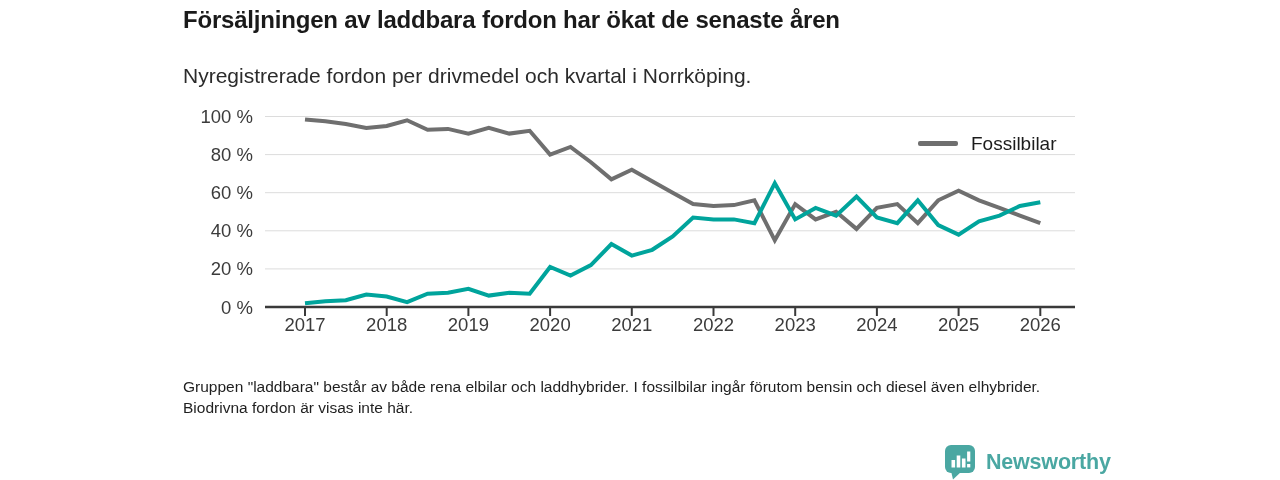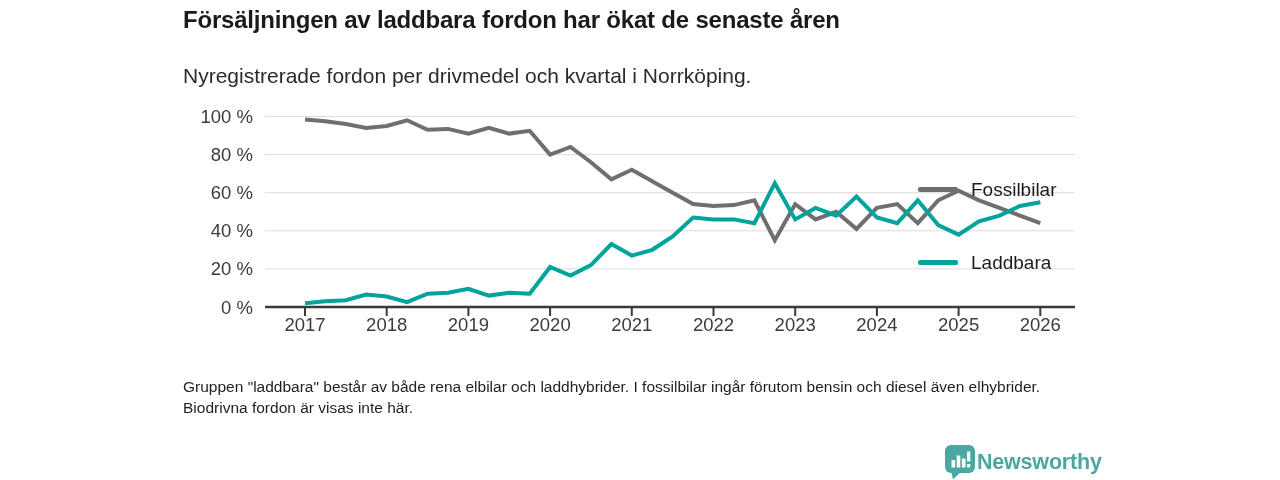--- a/index.html
+++ b/index.html
@@ -19,35 +19,35 @@
     position:absolute;left:183px;top:64px;
     font-size:21px;font-weight:400;color:#2b2b2b;
   }
   .chart-wrap{
     position:absolute;left:165px;top:95px;width:920px;height:250px;
   }
   .legend{
     position:absolute;left:918px;top:130px;
   }
   .legend-row{
-    display:flex;align-items:center;height:27px;margin-top:46px;
+    display:flex;align-items:center;height:27px;
   }
   .legend-swatch{
     width:40px;height:5px;border-radius:2px;margin-right:13px;
   }
   .legend-label{
     font-size:19px;color:#1c1c1c;
   }
   .footnote{
     position:absolute;left:183px;top:376px;width:872px;
     font-size:15.5px;line-height:21px;color:#1f1f1f;
   }
   .brand{
     position:absolute;left:944px;top:444px;height:36px;
-    display:flex;align-items:center;
+    display:flex;align-items:center;gap:9px;
   }
   .brand-text{
     font-size:21.5px;font-weight:600;color:#4aa7a2;letter-spacing:-0.2px;
   }
 </style>
 </head>
 <body>
 
 <div class="page">
 
@@ -92,24 +92,20 @@
         <polyline points="140.0,24.4 160.4,26.3 180.8,29.1 201.3,32.9 221.7,31.0 242.1,25.3 262.6,34.8 283.0,33.9 303.4,38.6 323.8,32.9 344.3,38.6 364.7,35.8 385.1,59.6 405.5,52.0 425.9,67.2 446.4,84.4 466.8,74.8 487.2,86.3 507.7,97.7 528.1,109.1 548.5,111.0 568.9,110.1 589.4,105.3 609.8,145.3 630.2,109.1 650.6,124.4 671.1,116.8 691.5,133.9 711.9,112.9 732.3,109.1 752.8,128.2 773.2,105.3 793.6,95.8 814.0,105.3 834.5,112.9 854.9,120.6 875.3,128.2" fill="none" stroke="#6f6f6f" stroke-width="4" stroke-linejoin="miter" stroke-linecap="butt"></polyline>
         <polyline points="140.0,208.2 160.4,206.3 180.8,205.3 201.3,199.6 221.7,201.5 242.1,207.2 262.6,198.7 283.0,197.7 303.4,193.9 323.8,200.6 344.3,197.7 364.7,198.7 385.1,172.0 405.5,180.6 425.9,170.1 446.4,149.1 466.8,160.6 487.2,154.8 507.7,141.5 528.1,122.5 548.5,124.4 568.9,124.4 589.4,128.2 609.8,88.2 630.2,124.4 650.6,112.9 671.1,120.6 691.5,101.5 711.9,122.5 732.3,128.2 752.8,105.3 773.2,130.1 793.6,139.6 814.0,126.3 834.5,120.6 854.9,111.0 875.3,107.2" fill="none" stroke="#00a49c" stroke-width="4" stroke-linejoin="miter" stroke-linecap="butt"></polyline>
       </svg>
   </div>
 
   <div class="legend">
     <div class="legend-row">
       <div class="legend-swatch" id="swatch-0" style="background: rgb(111, 111, 111);"></div>
       <div class="legend-label">Fossilbilar</div>
     </div>
-    <div class="legend-row">
-      <div class="legend-swatch" id="swatch-1" style="background: rgb(0, 164, 156);"></div>
-      <div class="legend-label">Laddbara</div>
-    </div>
   </div>
 
   <div class="footnote">Gruppen "laddbara" består av både rena elbilar och laddhybrider. I fossilbilar ingår förutom bensin och diesel även elhybrider. Biodrivna fordon är visas inte här.</div>
 
   <div class="brand">
     <svg width="33" height="36" viewBox="0 0 33 36" xmlns="http://www.w3.org/2000/svg">
       <rect x="1" y="1" width="30" height="28" rx="6" fill="#4aa7a2"></rect>
       <path d="M7 27 L18 27 L9 35.5 Z" fill="#4aa7a2"></path>
       <rect x="7.5" y="16" width="3.6" height="7.5" fill="#ffffff"></rect>
       <rect x="12.7" y="11.5" width="3.6" height="12" fill="#ffffff"></rect>

